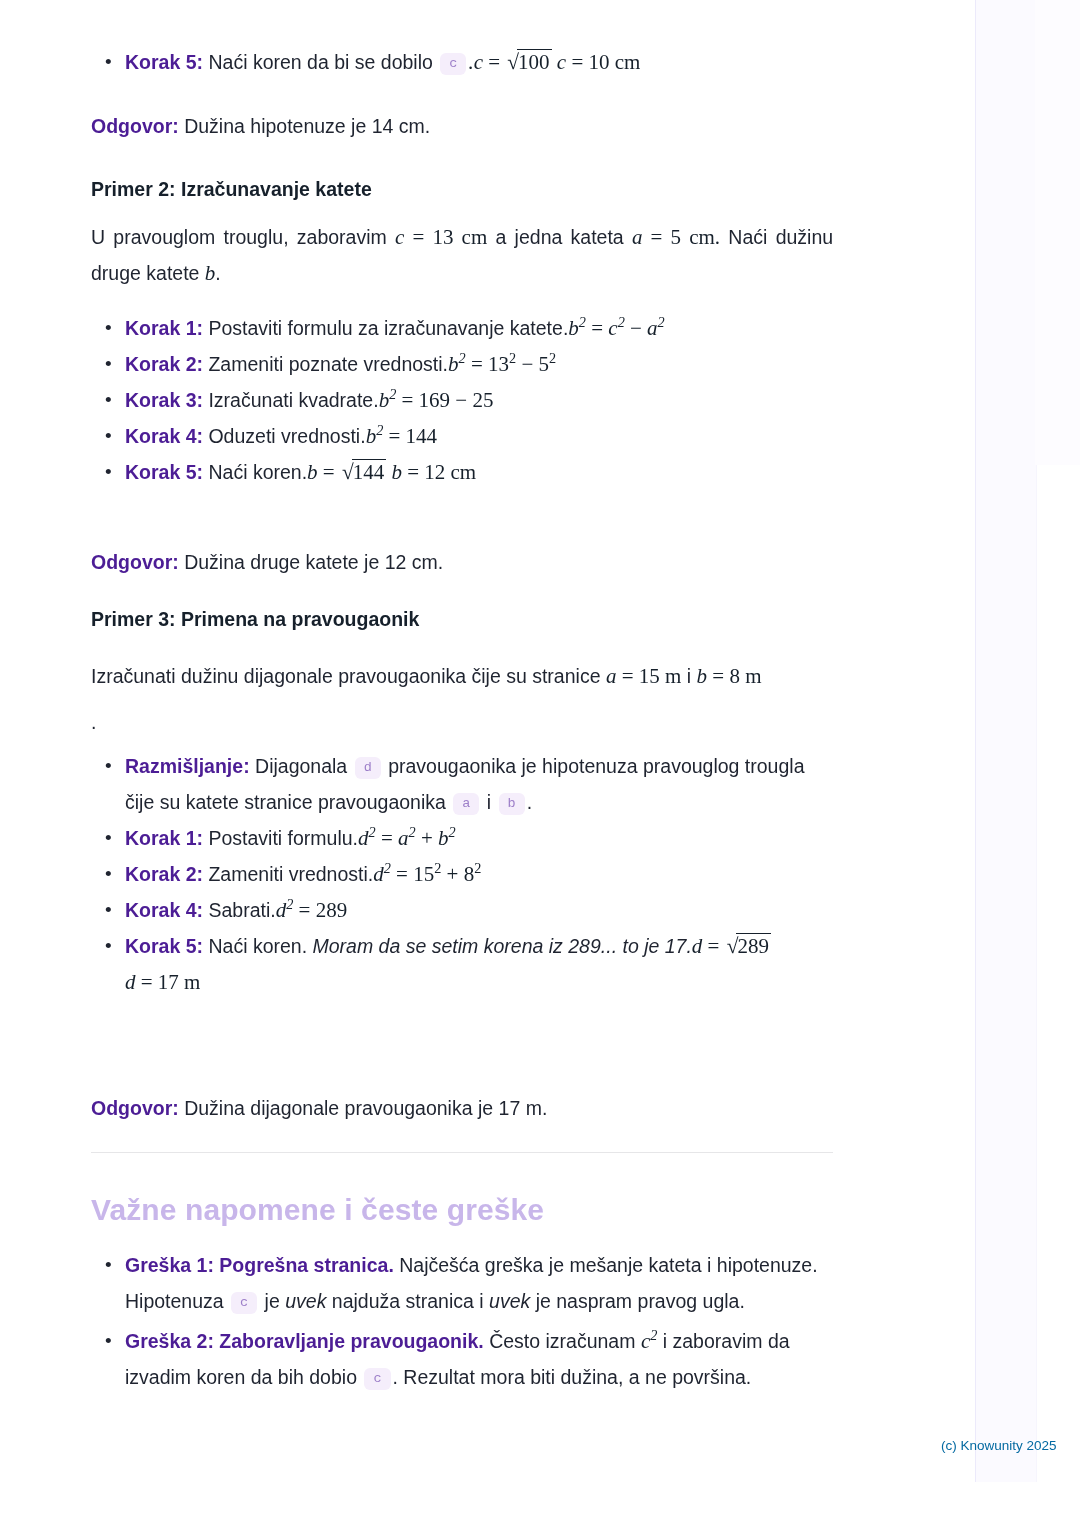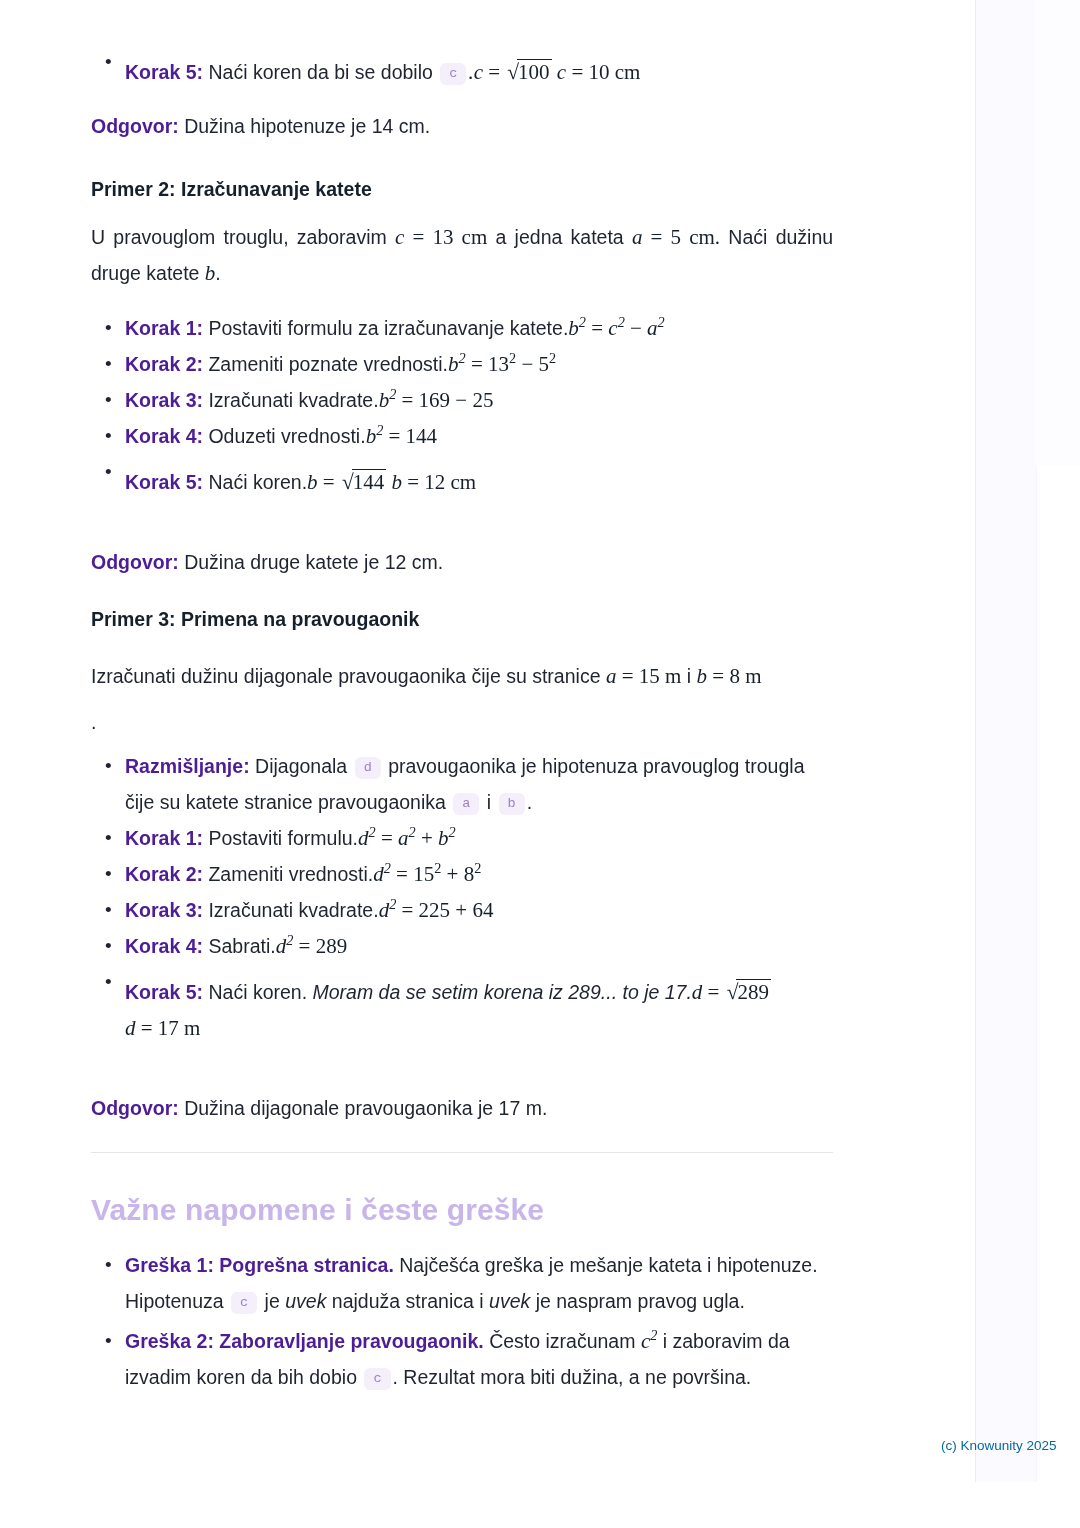--- a/index.html
+++ b/index.html
@@ -122,21 +122,20 @@
   .math sup {
     font-size: 0.68em;
     vertical-align: super;
     line-height: 0;
   }
   .rad {
     display: inline-block;
     position: relative;
     font-style: normal;
     padding-left: 2px;
-    margin-top: 10px;
   }
   .rad .sign {
     font-style: normal;
     font-size: 1.02em;
   }
   .rad .rand {
     font-style: normal;
     border-top: 1.2px solid #16202b;
     padding: 0 2px 0 1px;
     margin-left: -2px;
@@ -268,24 +267,20 @@
           <span>i</span>
           <code class="chip">b</code><span>.</span>
         </li>
         <li>
           <b>Korak 1:</b>
           <span>Postaviti formulu.</span><span class="math">d<sup>2</sup> <span class="up">=</span> a<sup>2</sup> <span class="up">+</span> b<sup>2</sup></span>
         </li>
         <li>
           <b>Korak 2:</b>
           <span>Zameniti vrednosti.</span><span class="math">d<sup>2</sup> <span class="up">= 15<sup>2</sup> + 8<sup>2</sup></span></span>
-        </li>
-        <li>
-          <b>Korak 3:</b>
-          <span>Izračunati kvadrate.</span><span class="math">d<sup>2</sup> <span class="up">= 225 + 64</span></span>
         </li>
         <li>
           <b>Korak 4:</b>
           <span>Sabrati.</span><span class="math">d<sup>2</sup> <span class="up">= 289</span></span>
         </li>
         <li>
           <b>Korak 5:</b>
           <span>Naći koren.</span>
           <i>Moram da se setim korena iz 289... to je 17.</i><span class="math">d <span class="up">=</span> <span class="rad"><span class="sign">√</span><span class="rand">289</span></span></span>
           <span class="math">d <span class="up">= 17</span> <span class="up">m</span></span>

